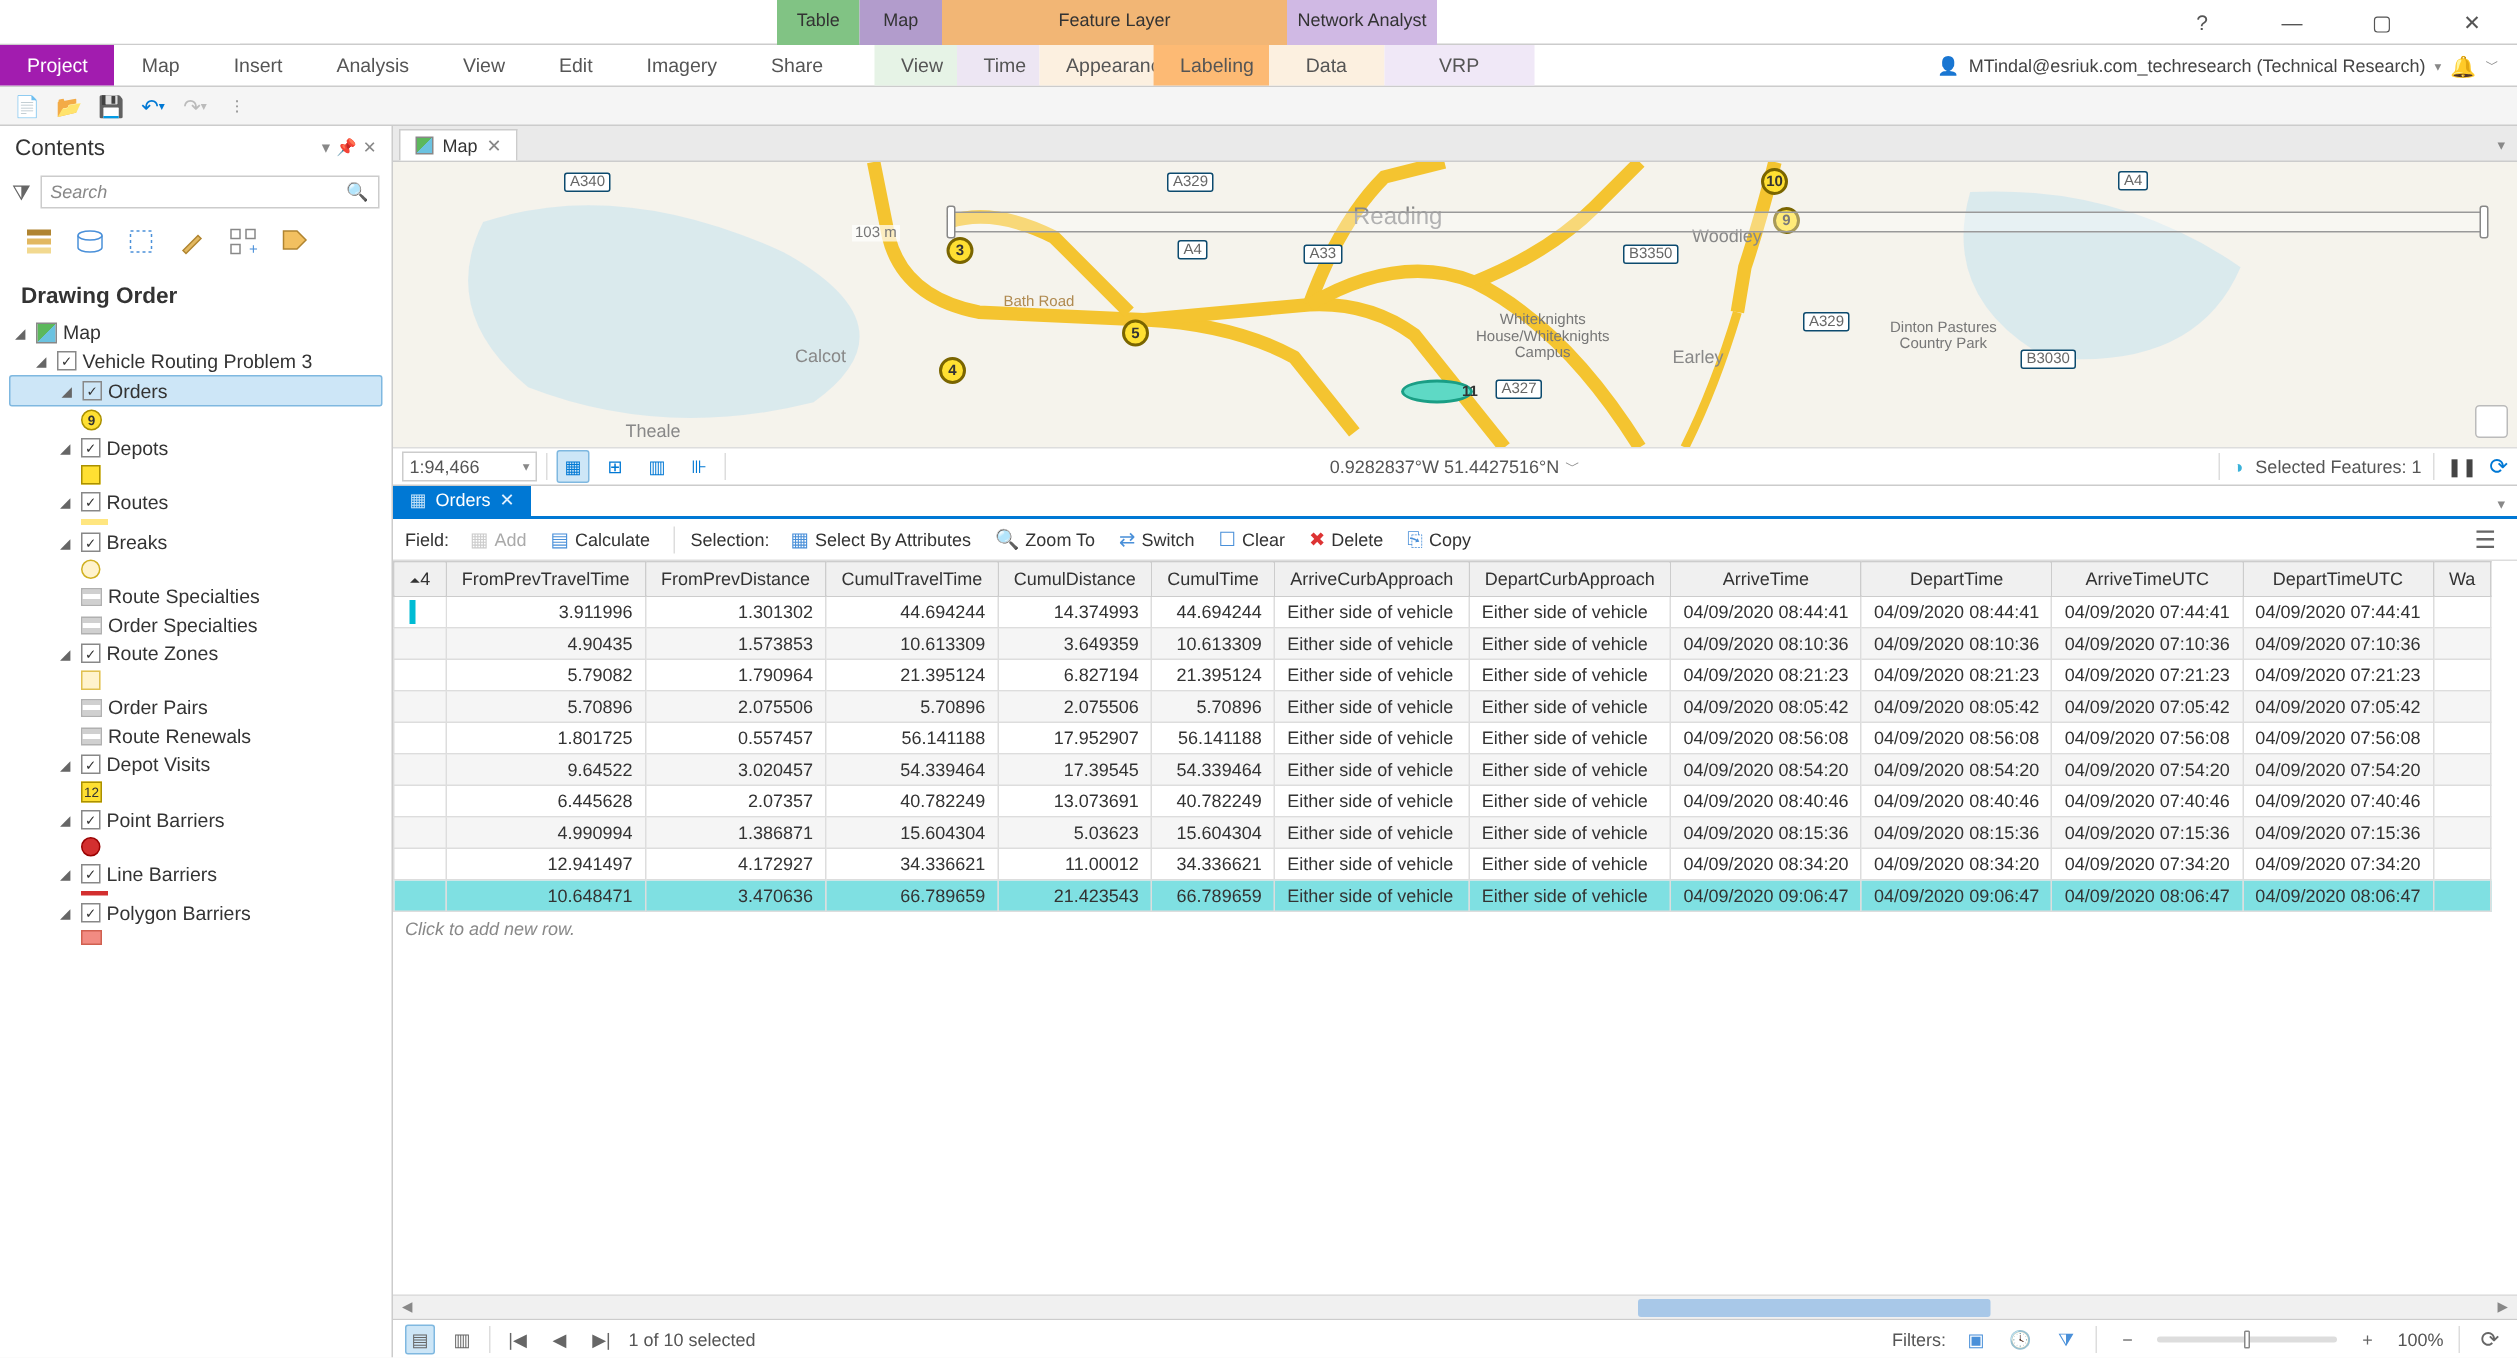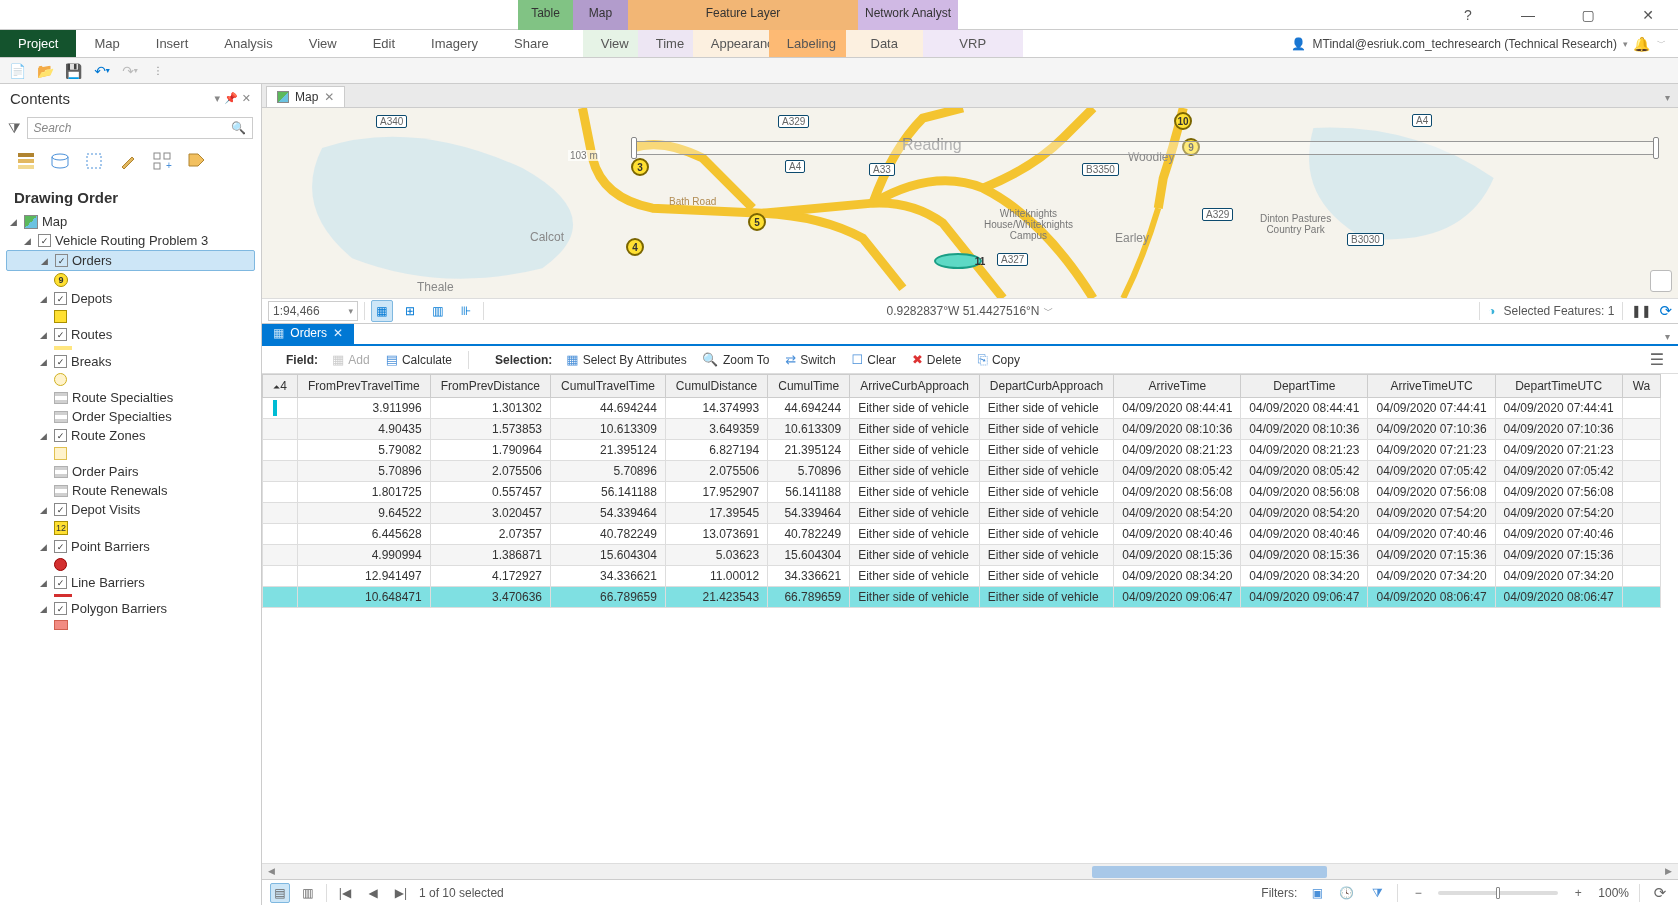--- a/index.html
+++ b/index.html
@@ -14,21 +14,21 @@
   .ctx-table { width: 55px; background: #81c384; color: #333; }
   .ctx-map { width: 55px; background: #b29ccc; color: #333; }
   .ctx-feature { width: 230px; background: #f2b675; color: #333; }
   .ctx-network { width: 100px; background: #d0b9e4; color: #333; }
   .titlebar-right { margin-left: auto; display: flex; align-items: center; gap: 20px; padding-right: 10px; }
   .win-btn { width: 40px; height: 28px; display: flex; align-items: center; justify-content: center; font-size: 14px; color: #555; cursor: pointer; }
   
   
   .ribbon-tabs { height: 28px; background: #fff; display: flex; align-items: stretch; border-bottom: 1px solid #ccc; }
   .ribbon-tab { padding: 6px 18px; font-size: 13px; color: #555; cursor: pointer; }
-  .ribbon-tab.active { background: #14532d; color: #fff; }
+  .ribbon-tab.active { background: #a21caf; color: #fff; }
   .ribbon-tab.ctx { text-align: center; }
   .ribbon-user { margin-left: auto; padding: 5px 12px; display: flex; align-items: center; gap: 6px; font-size: 12px; color: #444; }
   .user-icon { color: #7cb342; }
   .bell-icon { color: #0078d4; font-size: 14px; }
   
   
   .qat { height: 26px; background: #f5f5f5; display: flex; align-items: center; gap: 8px; padding: 0 8px; border-bottom: 1px solid #ccc; }
   .qat-btn { width: 20px; height: 20px; display: flex; align-items: center; justify-content: center; color: #0078d4; cursor: pointer; font-size: 14px; }
   
   
@@ -101,21 +101,21 @@
   .pause-icon { color: #444; }
   .refresh-icon { color: #0078d4; font-size: 15px; }
   
   
   .table-tabs { height: 22px; background: #fff; display: flex; align-items: flex-end; border-bottom: 2px solid #0078d4; }
   .table-tab { background: #0078d4; color: #fff; padding: 3px 10px; font-size: 12px; display: flex; align-items: center; gap: 6px; border: 1px solid #0078d4; }
   .table-tab-icon { color: #bfe0f7; }
   .table-tabs-right { margin-left: auto; padding: 2px 8px; color: #888; font-size: 10px; }
   
   .table-toolbar { height: 28px; background: #fff; border-bottom: 1px solid #ddd; display: flex; align-items: center; padding: 0 8px; gap: 4px; font-size: 12px; color: #333; }
-  .tb-label { font-weight: 700; margin-right: 4px; margin-left: 16px; }
+  .tb-label { font-weight: 400; margin-right: 4px; }
   .tb-btn { display: flex; align-items: center; gap: 4px; padding: 2px 6px; cursor: pointer; color: #333; }
   .tb-btn.disabled { color: #aaa; cursor: default; }
   .tb-sep { width: 1px; height: 18px; background: #ddd; margin: 0 6px; }
   .tb-icon { color: #4a90d9; font-size: 13px; }
   .tb-hamburger { margin-left: auto; color: #666; font-size: 16px; cursor: pointer; padding: 0 6px; }
   
   .table-grid { flex: 1; overflow: auto; background: #fff; }
   table.data { border-collapse: collapse; font-size: 12px; white-space: nowrap; }
   table.data th { background: #f0f0f0; border: 1px solid #ccc; padding: 4px 10px; font-weight: 400; color: #333; text-align: center; position: sticky; top: 0; }
   table.data th:first-child { width: 16px; }
@@ -653,20 +653,21 @@
               <td>Either side of vehicle</td>
               <td>Either side of vehicle</td>
               <td>04/09/2020 09:06:47</td>
               <td>04/09/2020 09:06:47</td>
               <td>04/09/2020 08:06:47</td>
               <td>04/09/2020 08:06:47</td>
               <td></td>
             </tr>
           </tbody>
         </table>
+      <div class="add-row-cell">Click to add new row.</div>
     </div>
     <div class="grid-scroll-h">
       <span style="position:absolute;left:6px;top:2px;color:#888;font-size:9px">◀</span>
       <div class="grid-scroll-thumb" style="left:830px;width:235px"></div>
       <span style="position:absolute;right:6px;top:2px;color:#888;font-size:9px">▶</span>
     </div>
 
     <div class="table-status">
       <span class="ts-btn active">▤</span>
       <span class="ts-btn">▥</span>

